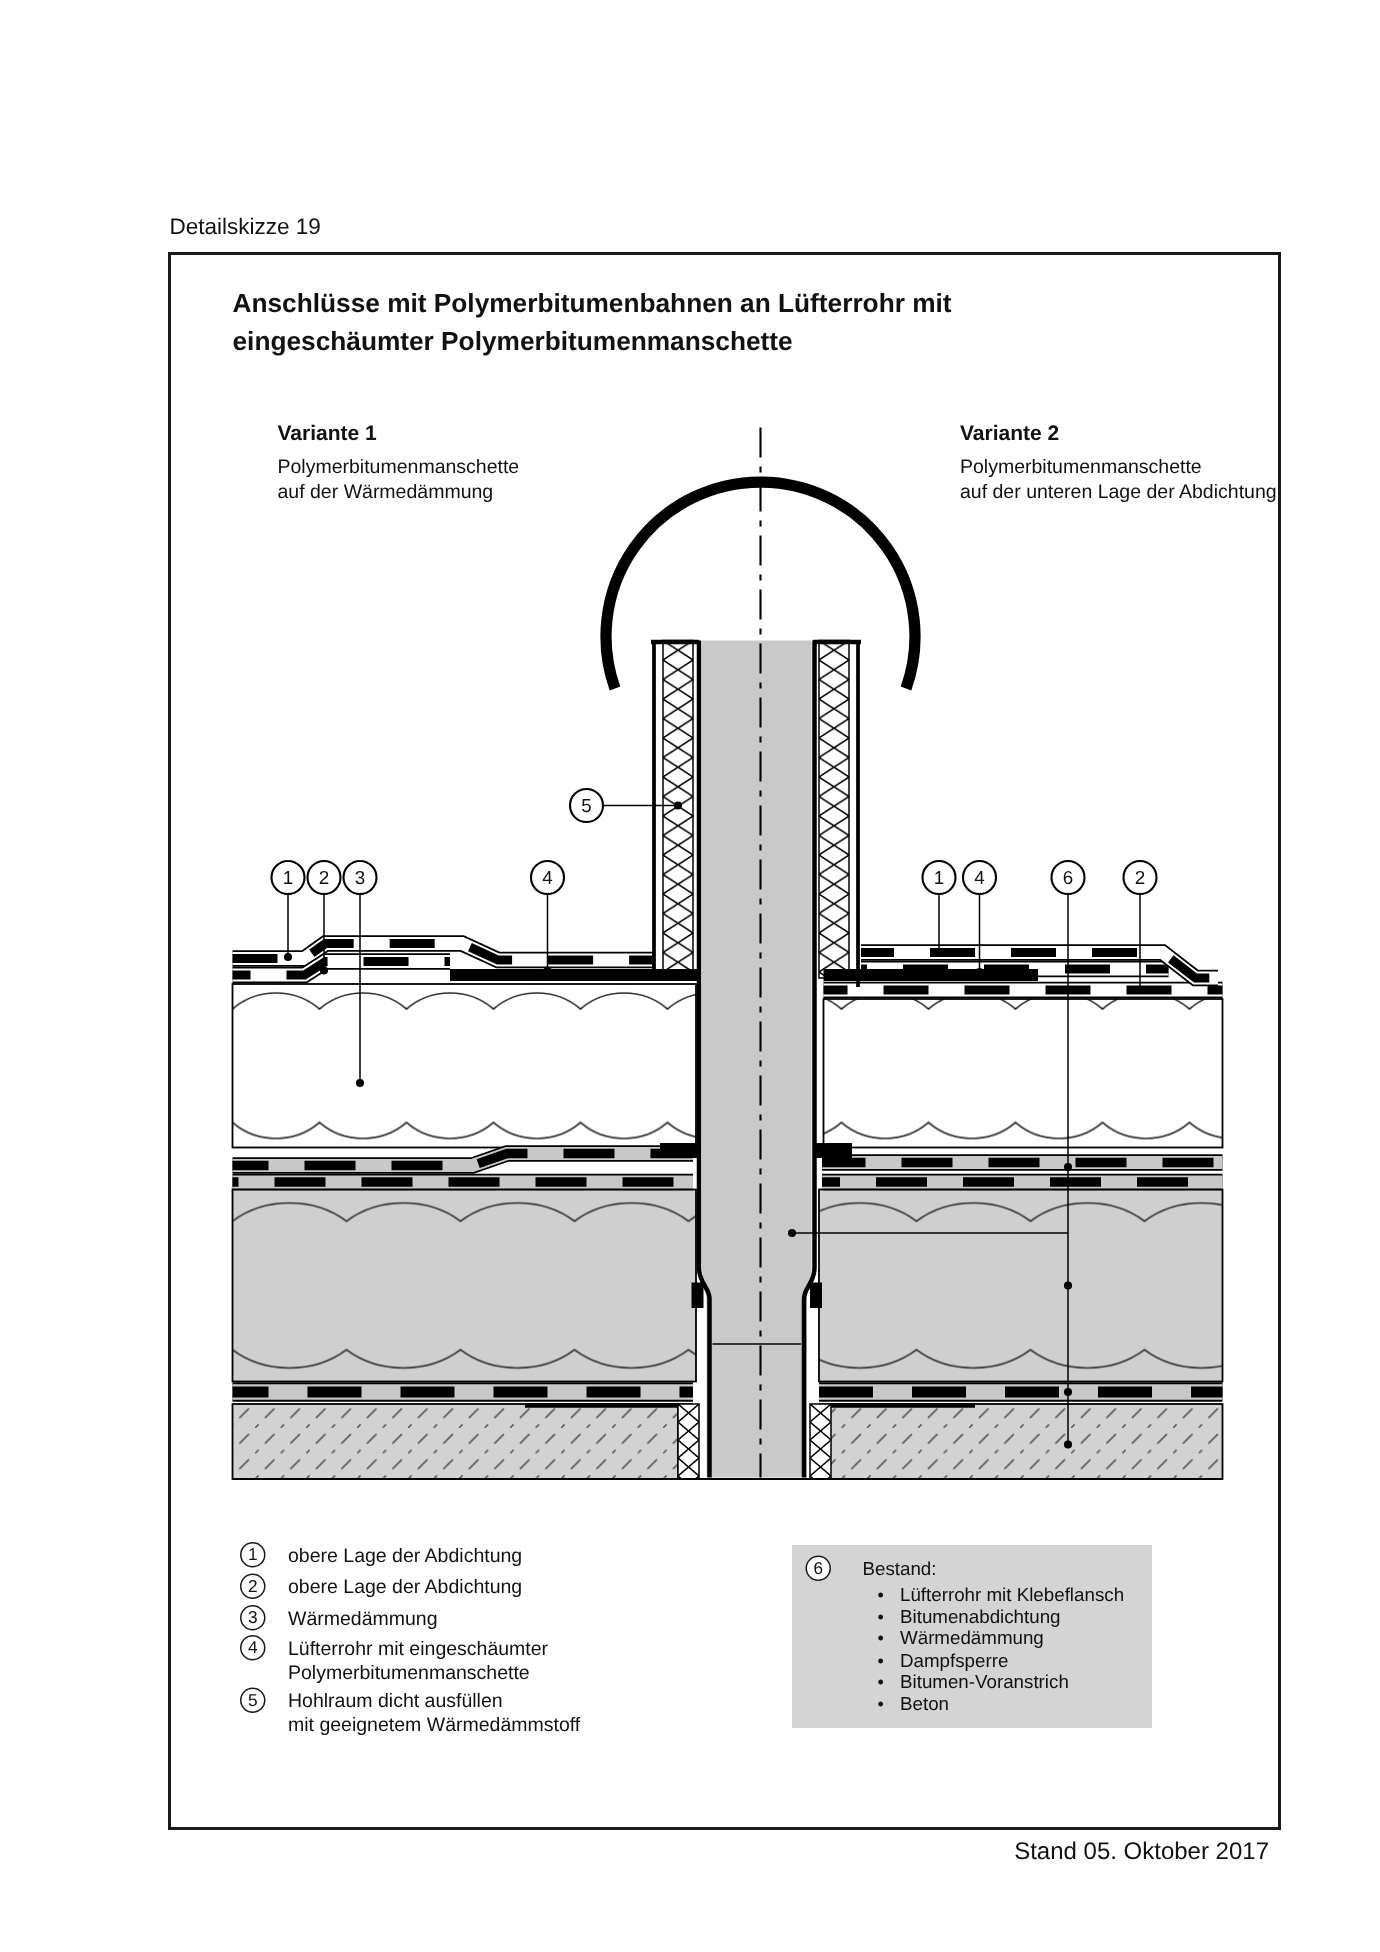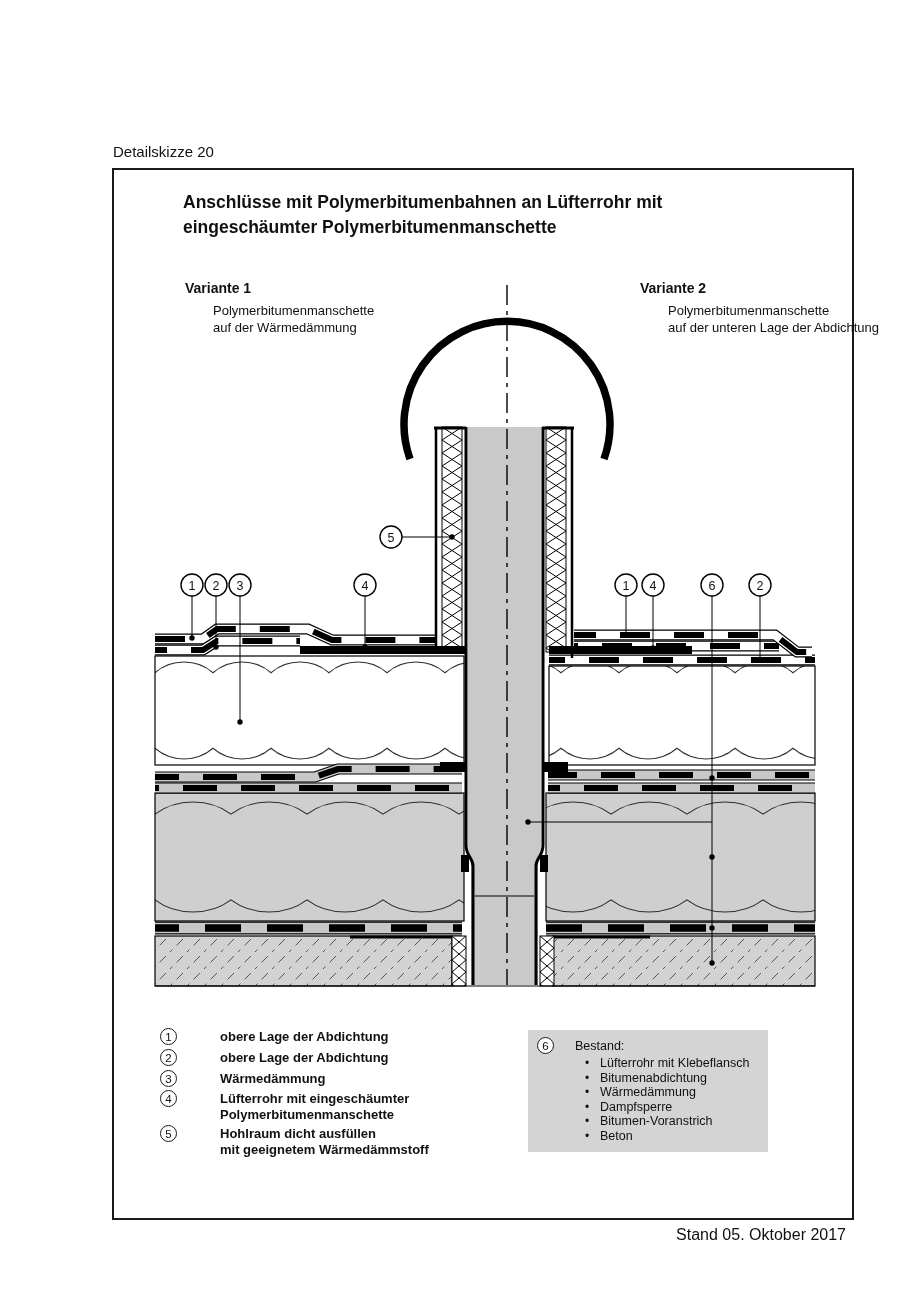--- a/index.html
+++ b/index.html
@@ -13,39 +13,39 @@
   .frame{left:112px;top:168px;width:742px;height:1052px;border:2px solid #1a1a1a;box-sizing:border-box;}
   .title{left:155px;top:190px;width:560px;font-size:17.5px;font-weight:bold;line-height:25px;}
   .variant-head{font-size:14px;font-weight:bold;}
   .variant-sub{font-size:13px;line-height:17px;}
   .v1h{left:185px;top:280px;} .v1s{left:185px;top:302px;}
   .v2h{left:640px;top:280px;text-align:right;} .v2s{left:640px;top:302px;}
   .drawing-svg{left:0;top:0;width:920px;height:1301px;}
   .litem{position:absolute;display:flex;align-items:flex-start;}
   .lnum{display:inline-block;width:17px;height:17px;border:1.4px solid #1a1a1a;border-radius:50%;
         font-size:11.5px;line-height:17px;text-align:center;box-sizing:border-box;flex:0 0 17px;background:#fff;}
-  .ltxt{margin-left:15px;font-size:13px;line-height:15.5px;padding-top:1px;font-weight:bold;}
-  .lline{display:block;margin-left:28px;}
+  .ltxt{margin-left:15px;font-size:13px;line-height:15.5px;padding-top:1px;}
+  .lline{display:block;}
   .lline:empty{display:none;}
   .bestand{left:528px;top:1030px;width:240px;height:122px;background:var(--legendbox);
            box-sizing:border-box;padding:7px 0 0 9px;}
   .b-head{display:flex;align-items:flex-start;}
   .b-title{margin-left:21px;font-size:12.5px;padding-top:2px;text-align:right;}
   .b-list{margin-top:2px;}
   .b-row{display:flex;padding-left:48px;font-size:12.5px;line-height:14.6px;}
   .b-bullet{width:15px;flex:0 0 15px;font-size:12px;}
   .footer{right:74px;top:1226px;font-size:16px;}
   svg text{font-family:"Liberation Sans",sans-serif;font-size:12.5px;fill:#111;}
 </style>
 </head>
 <body>
 
 <div class="page">
 
-  <div class="abs doc-label">Detailskizze 20</div>
+  <div class="abs doc-label">Detailskizze 19</div>
   <div class="abs frame"></div>
 
   <div class="abs title">
     <span class="lline">Anschlüsse mit Polymerbitumenbahnen an Lüfterrohr mit</span>
     <span class="lline">eingeschäumter Polymerbitumenmanschette</span>
   </div>
 
   <div class="abs variant-head v1h">Variante 1</div>
   <div class="abs variant-sub v1s">
     <span class="lline">Polymerbitumenmanschette</span>

